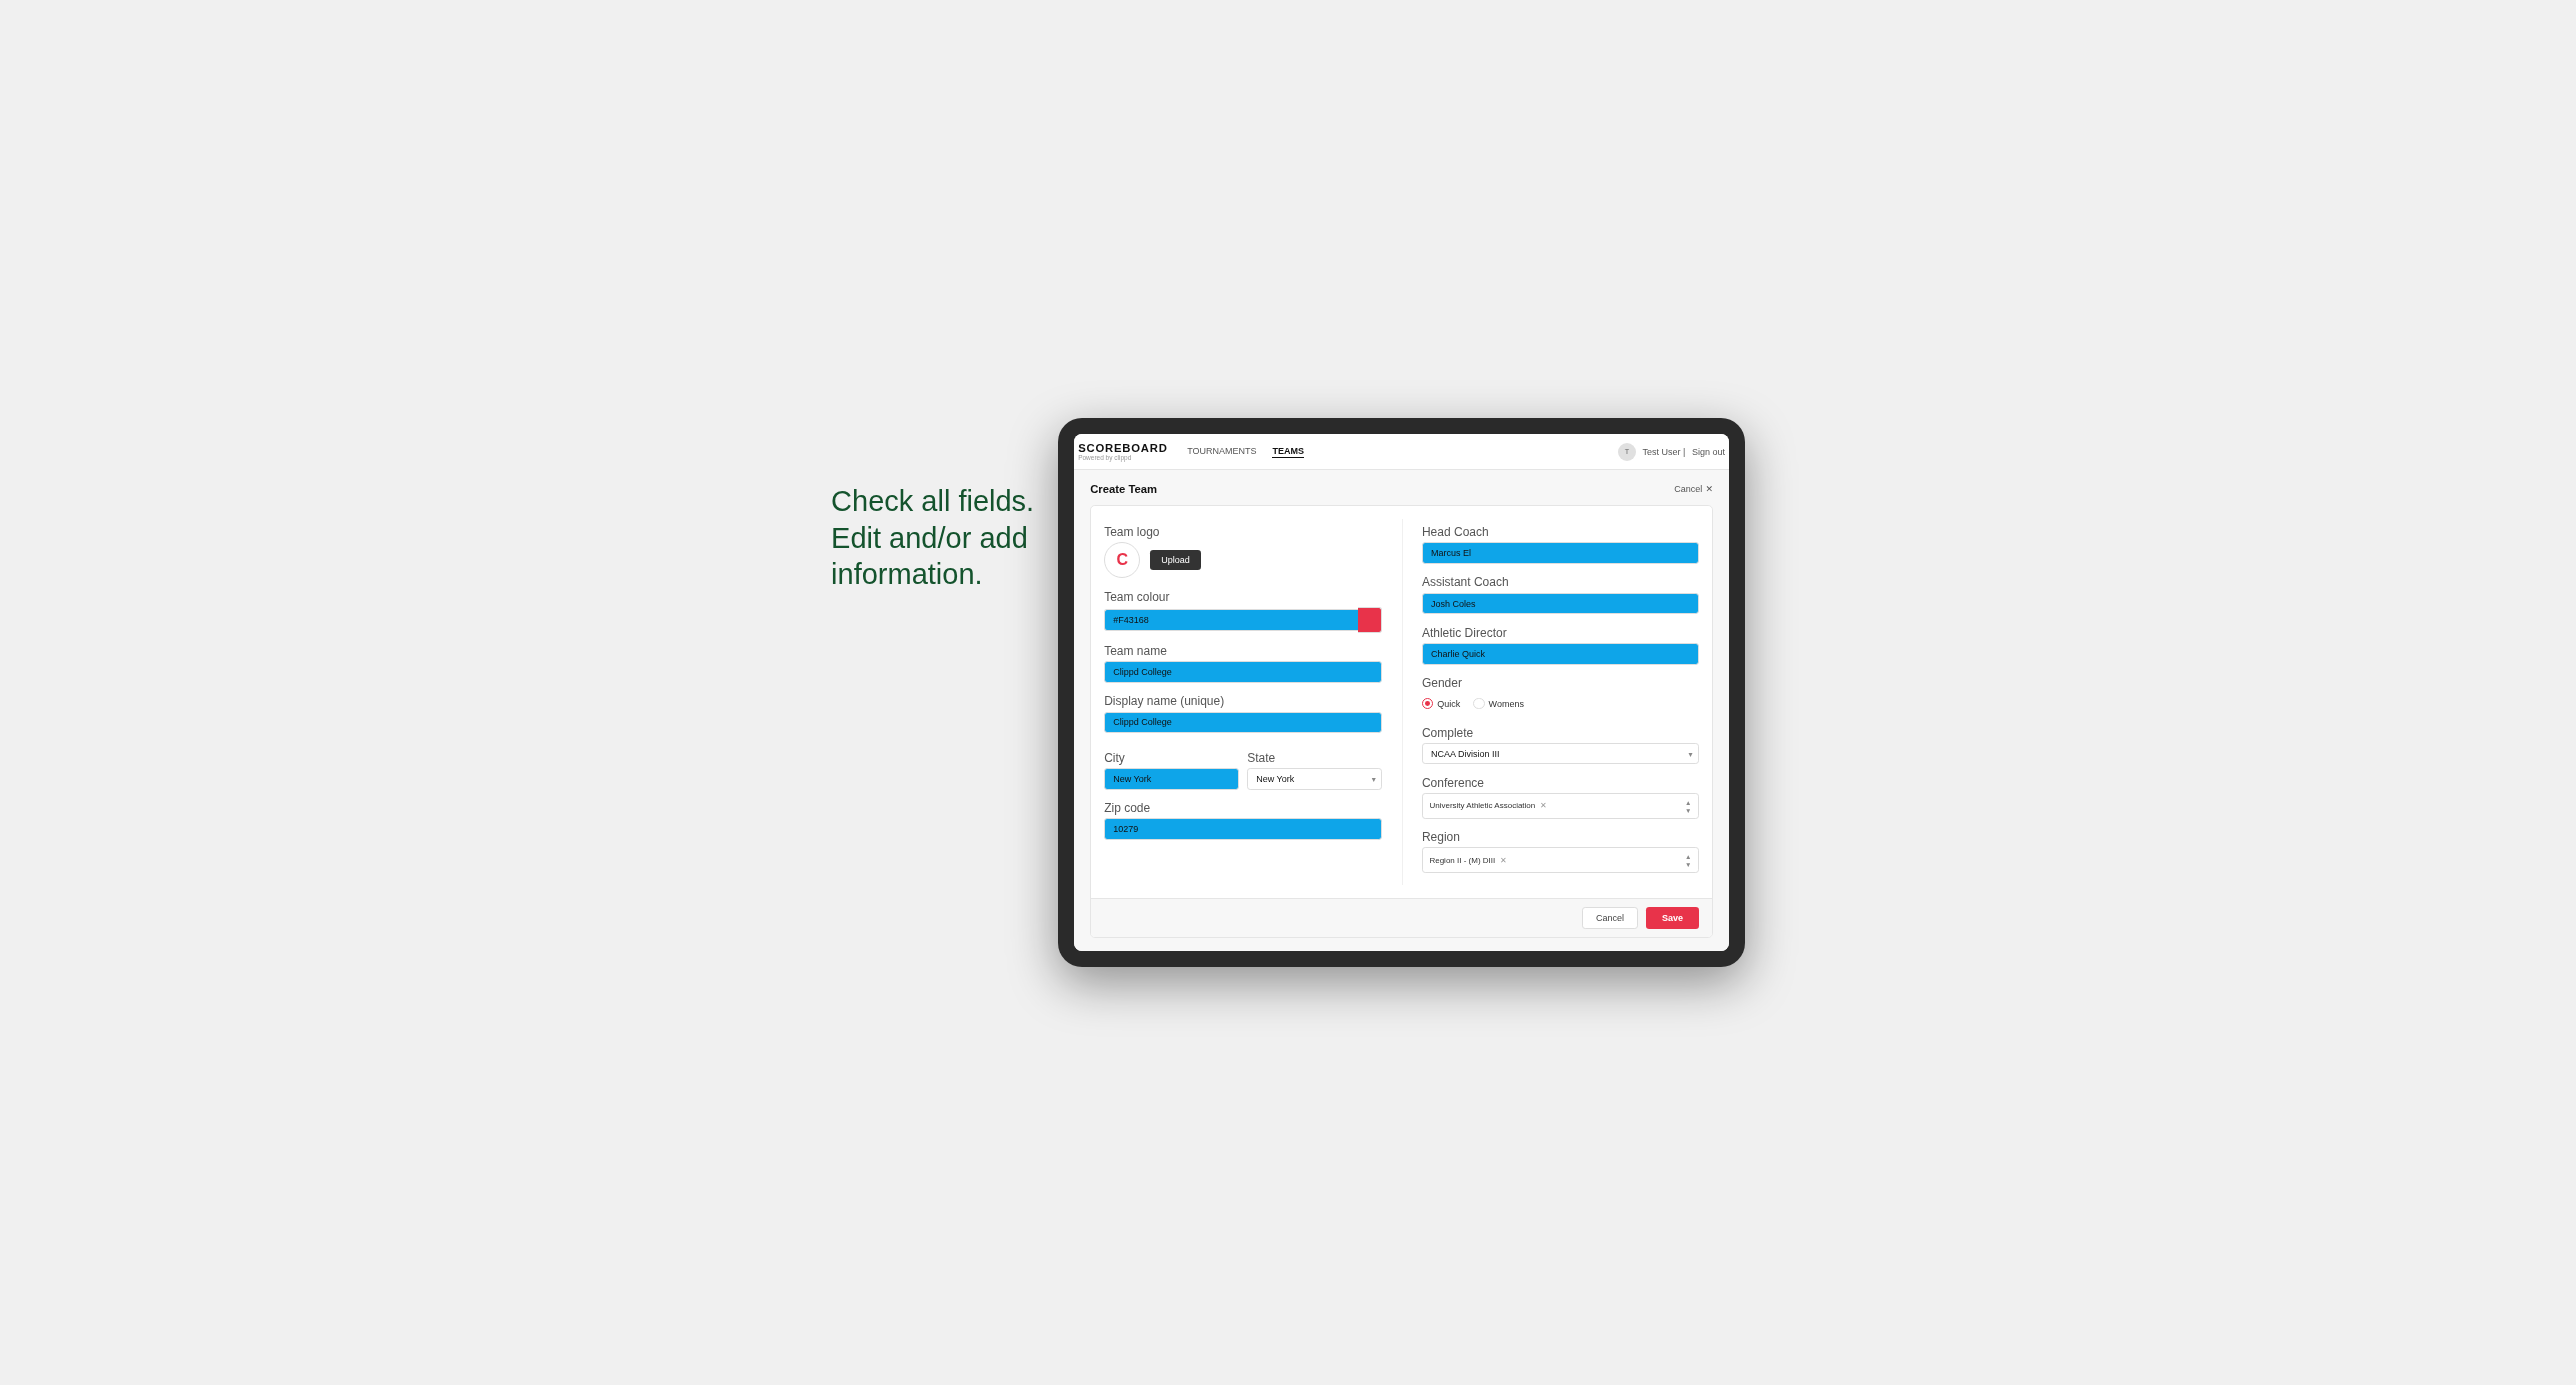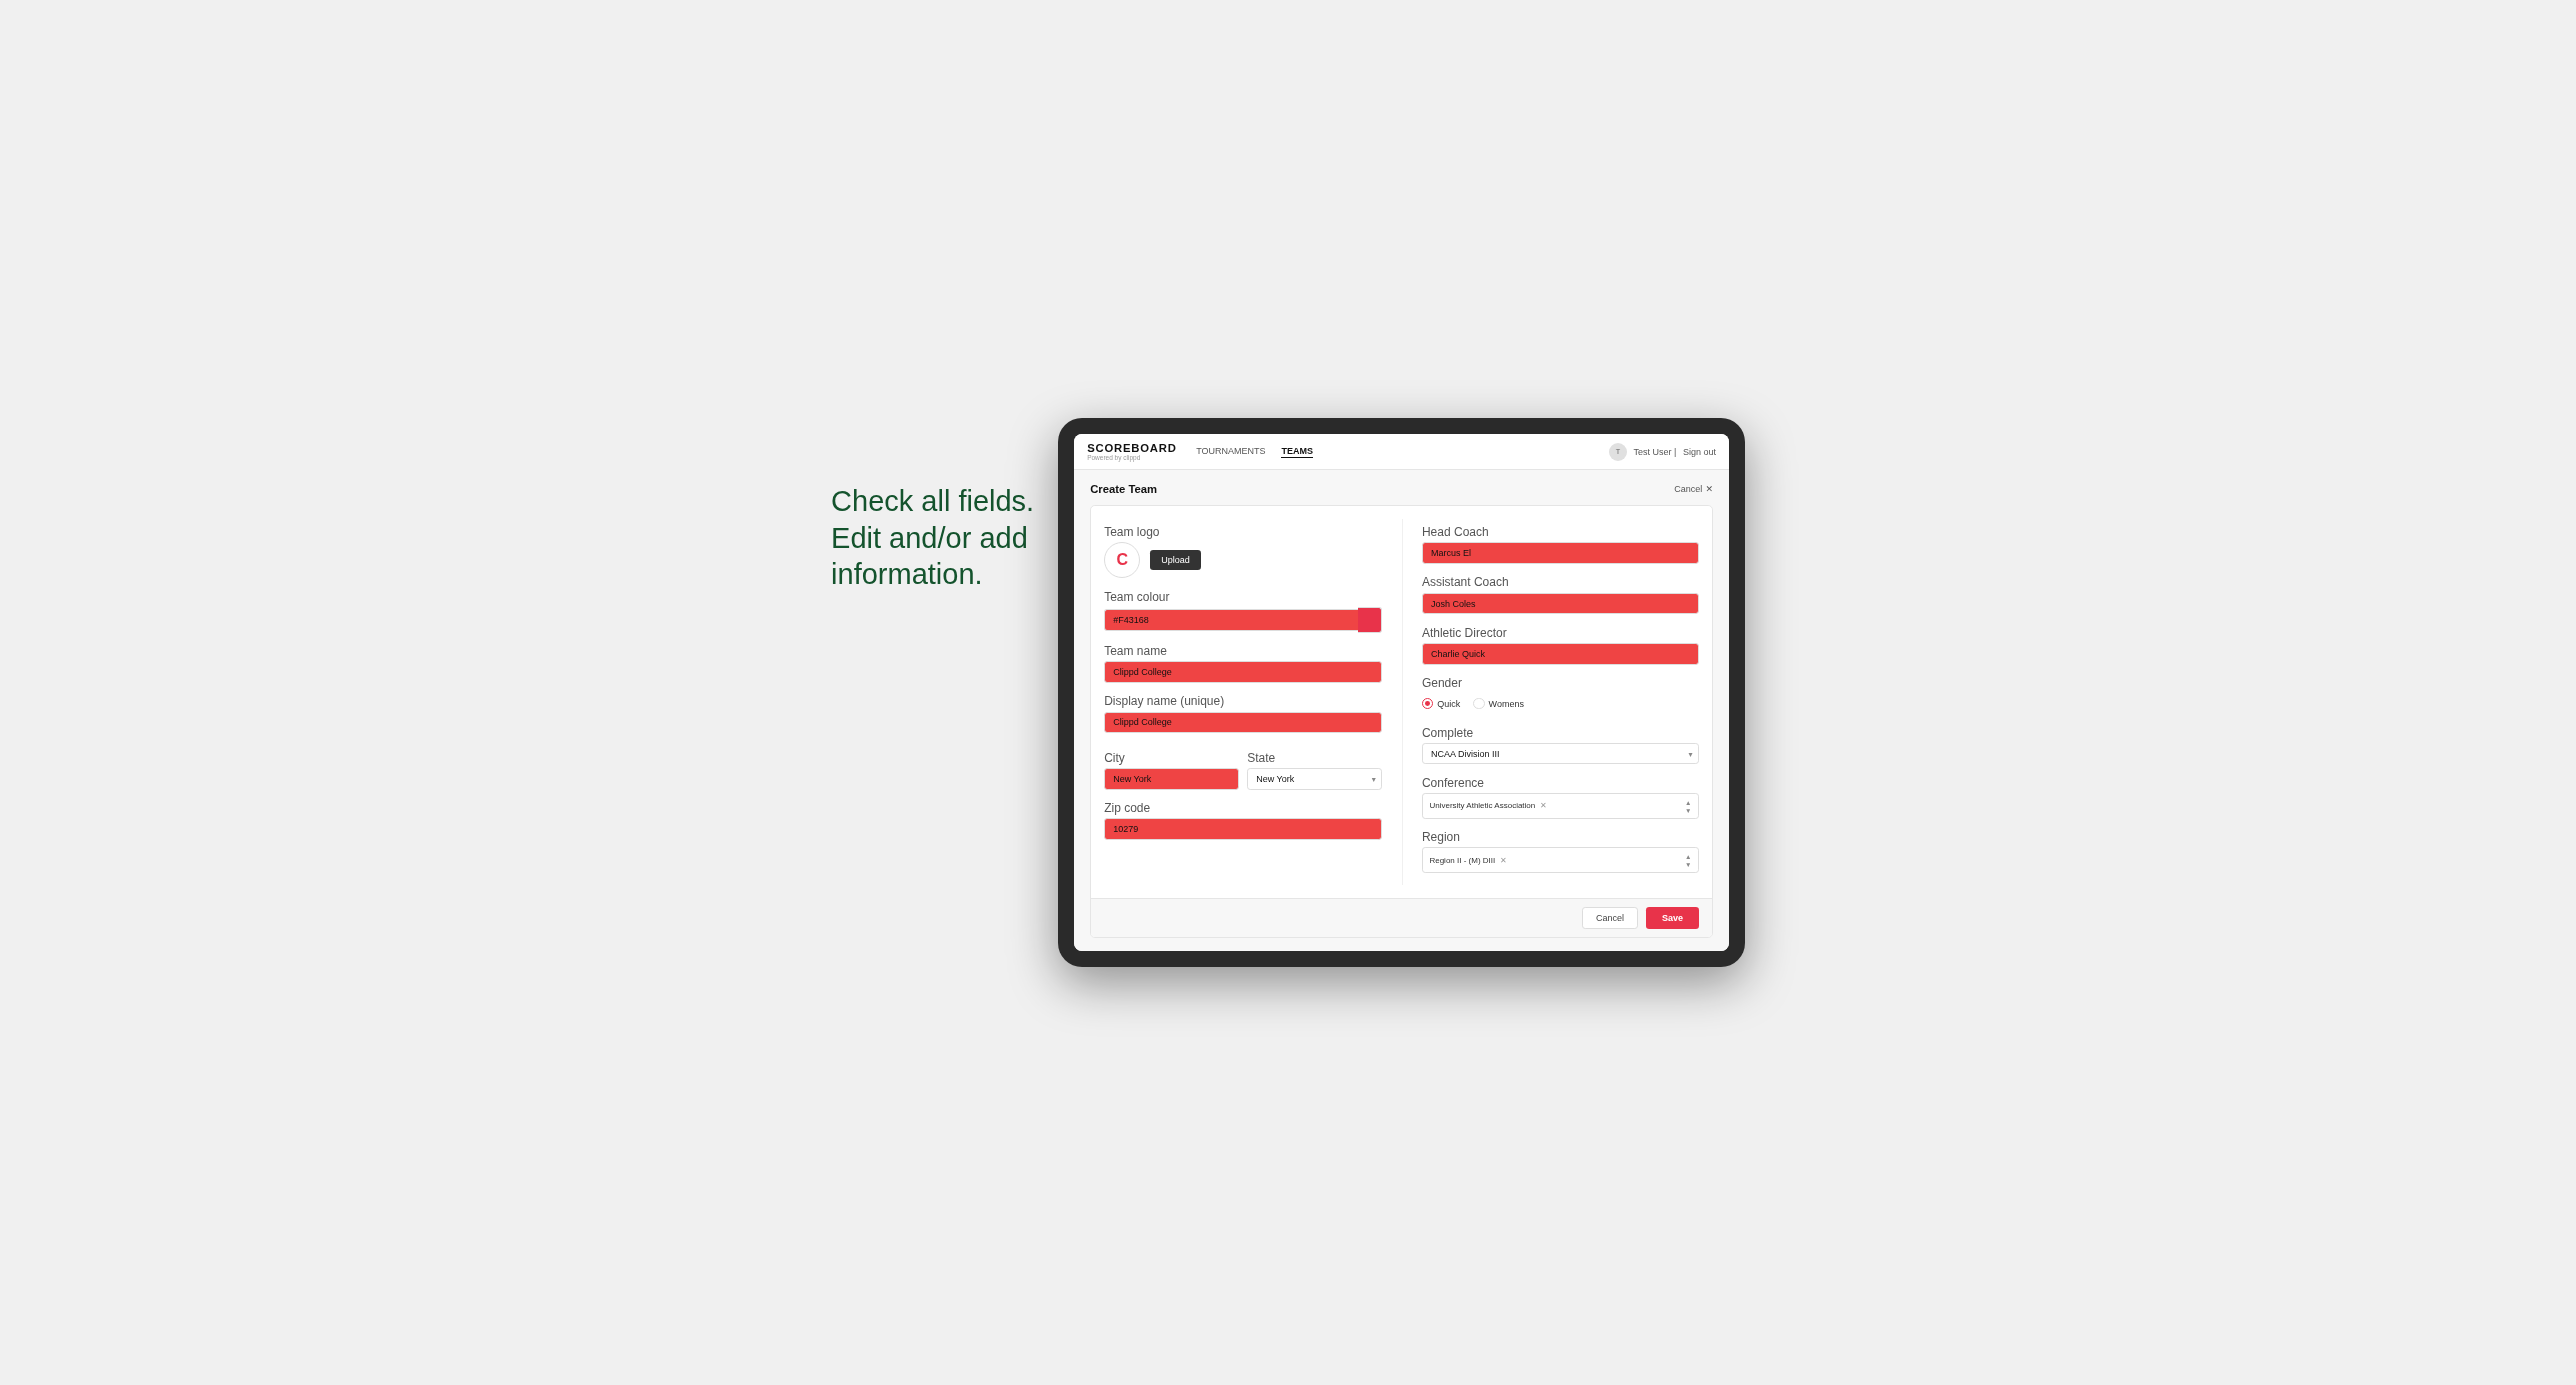--- a/index.html
+++ b/index.html
@@ -28,21 +28,21 @@
       border-radius: 8px;
       overflow: hidden;
     }
 
     
     .navbar {
       background: #fff;
       border-bottom: 0.8px solid #e5e5e5;
       display: flex;
       align-items: center;
-      padding: 0 13px;
+      padding: 0 4px;
       height: 36px;
     }
 
     .navbar-brand {
       display: flex;
       flex-direction: column;
       margin-right: 19.4px;
     }
 
     .brand-main {
@@ -178,21 +178,21 @@
       margin-top: 6px;
     }
 
     .form-input {
       width: 100%;
       border: 0.8px solid #ddd;
       border-radius: 3.2px;
       padding: 4.9px 8px;
       font-size: 9px;
       color: #111;
-      background: #ef4444;
+      background: #0ea5e9;
       outline: none;
     }
 
     
     .logo-area {
       display: flex;
       align-items: center;
       gap: 9.7px;
       margin-bottom: 11.3px;
     }

